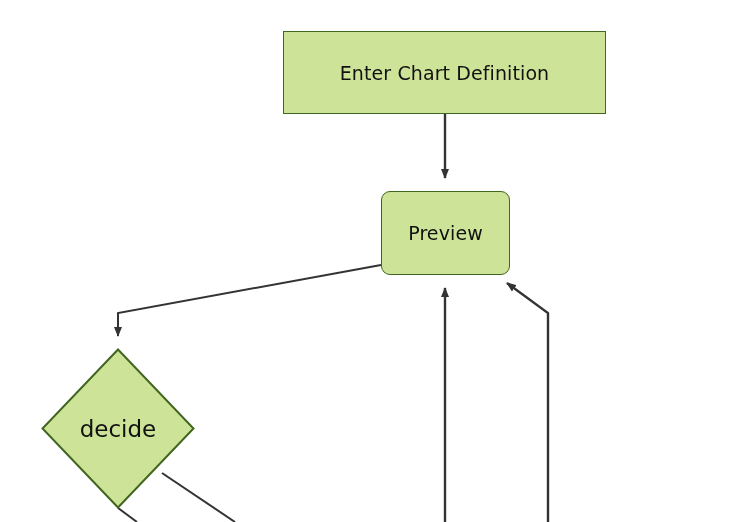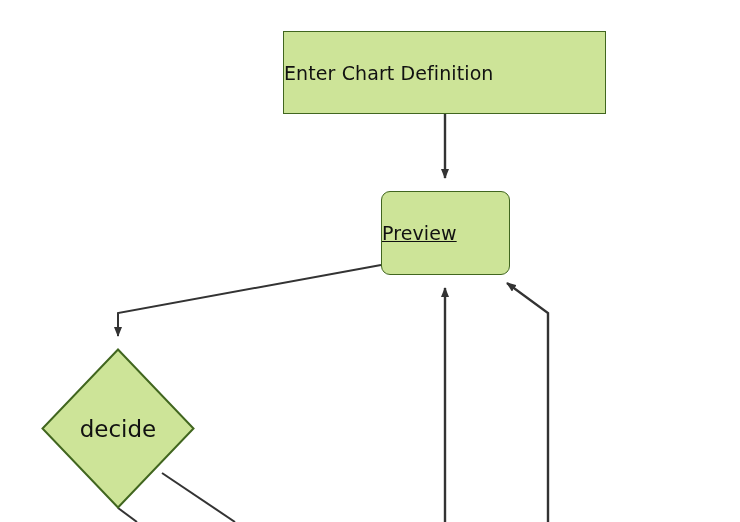--- a/index.html
+++ b/index.html
@@ -20,20 +20,21 @@
     left: 0;
     top: 0;
     width: 740px;
     height: 522px;
   }
   .node {
     position: absolute;
     box-sizing: border-box;
     display: flex;
     align-items: center;
+    justify-content: center;
     color: #111111;
     font-size: 19px;
     font-family: "DejaVu Sans", "Liberation Sans", sans-serif;
     letter-spacing: 0.1px;
     z-index: 3;
   }
   .node-rect {
     background: #cde498;
     border: 1.6px solid #41661f;
   }
@@ -80,21 +81,21 @@
 
     <path d="M 445,522 L 445,288" fill="none" stroke="#333333" stroke-width="2.4" marker-end="url(#arrowhead)"></path>
 
     <path d="M 548,522 L 548,313 L 507,283" fill="none" stroke="#333333" stroke-width="2.4" marker-end="url(#arrowhead)"></path>
   </svg>
 
   <div class="node node-rect" style="left:283px; top:31px; width:323px; height:83px;">
     <span>Enter Chart Definition</span>
   </div>
 
-  <div class="node node-round" style="left:381px; top:191px; width:129px; height:84px;text-decoration:underline;">
+  <div class="node node-round" style="left:381px; top:191px; width:129px; height:84px;">
     <span>Preview</span>
   </div>
 
   <div class="node-diamond-wrap" style="left:41px; top:348px; width:154px; height:161px;">
     <svg width="154" height="161" viewBox="0 0 154 161" xmlns="http://www.w3.org/2000/svg">
       <polygon points="77,1.5 152.5,80.5 77,159.5 1.5,80.5" fill="#cde498" stroke="#41661f" stroke-width="2"></polygon>
     </svg>
   </div>
   <div class="node-diamond-label" style="left:41px; top:348px; width:154px; height:161px;">
     <span>decide</span>

